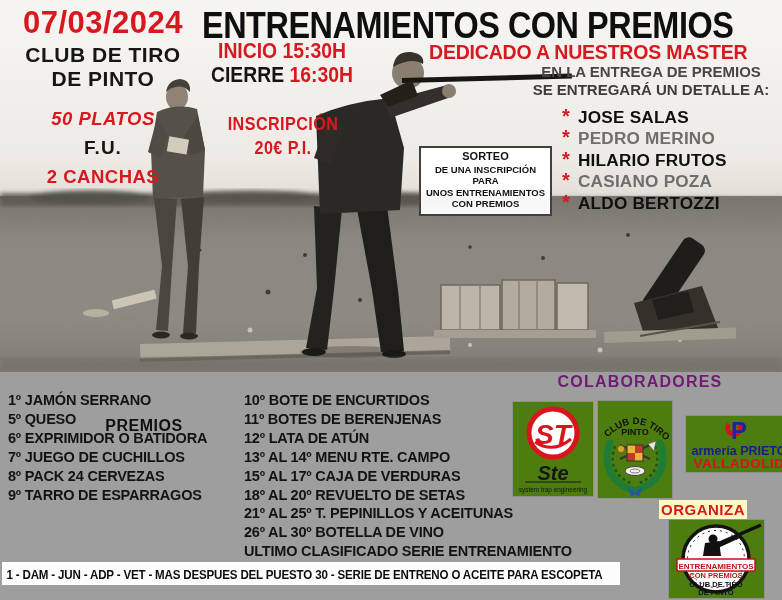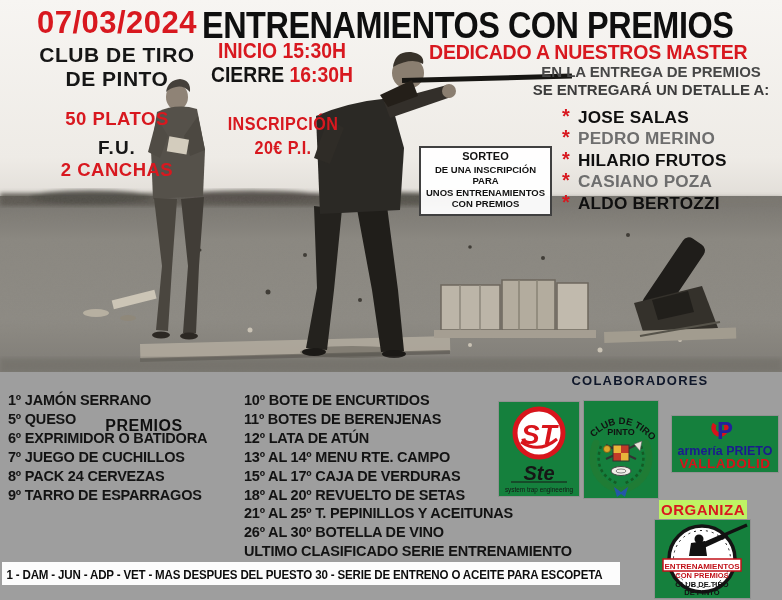--- a/index.html
+++ b/index.html
@@ -5,26 +5,26 @@
   html,body{margin:0;padding:0;}
   .poster{
     position:relative;width:782px;height:600px;overflow:hidden;
     background:#9e9e9e;font-family:"Liberation Sans",sans-serif;
     -webkit-font-smoothing:antialiased;
   }
   .poster *{box-sizing:border-box;}
   .photo{position:absolute;left:0;top:0;width:782px;height:372px;z-index:1;}
   .txt{position:absolute;z-index:5;font-weight:bold;}
   
-  .block-left{left:18px;top:7px;width:198px;text-align:center;}
+  .block-left{left:4px;top:7px;width:198px;text-align:center;}
   .date{font-size:31px;color:#d8181f;letter-spacing:0.5px;line-height:1.02;}
   .club{font-size:21px;color:#161616;line-height:1.15;margin-top:4px;letter-spacing:0.5px;}
-  .platos{margin-top:17px;font-size:18.5px;color:#d8181f;letter-spacing:0.5px;}
+  .platos{margin-top:17px;font-size:18.5px;color:#d8181f;letter-spacing:0.5px;font-style:italic;}
   .fu{margin-top:7px;font-size:19px;color:#161616;letter-spacing:1px;}
-  .canchas{font-size:18.5px;color:#d8181f;letter-spacing:0.5px;}
+  .canchas{margin-top:7px;font-size:18.5px;color:#d8181f;letter-spacing:0.5px;}
   
   .title{left:202px;top:5px;font-size:36px;color:#0f0f0f;white-space:nowrap;
          transform:scaleX(0.90);transform-origin:left top;letter-spacing:-0.5px;}
   
   .times{left:198px;top:40px;width:168px;text-align:center;font-size:21.5px;line-height:1.05;
          transform:scaleX(0.90);transform-origin:center top;}
   .inicio{color:#d8181f;}
   .cierre{color:#141414;margin-top:1px;}
   .cierre .t{color:#d8181f;}
   
@@ -42,27 +42,27 @@
   .sorteo{left:419px;top:146px;width:133px;border:2px solid #404040;background:rgba(255,255,255,0.95);
           text-align:center;color:#121212;padding:3px 1px 4px;line-height:11.5px;}
   .sorteo .l1{font-size:11px;margin-bottom:1px;}
   .sorteo .ln{font-size:9.5px;}
   
   .premios-header{left:8px;top:373px;width:272px;text-align:center;font-size:16px;color:#101010;letter-spacing:0.5px;margin-top:44px;}
   .col{top:391px;font-size:14.5px;color:#131313;line-height:18.9px;white-space:nowrap;letter-spacing:-0.2px;}
   .col.cl{left:8px;}
   .col.cr{left:244px;}
   
-  .colab-header{left:520px;top:373px;width:240px;text-align:center;font-size:13px;color:#0f172a;letter-spacing:1.2px;}
-  .logo-box{position:absolute;background:#15803d;z-index:5;box-shadow:0 0 0 1px rgba(120,120,120,0.35);}
+  .colab-header{left:520px;top:373px;width:240px;text-align:center;font-size:16px;color:#701a75;letter-spacing:1.2px;}
+  .logo-box{position:absolute;background:#4d7c0f;z-index:5;box-shadow:0 0 0 1px rgba(120,120,120,0.35);margin-left:14px;}
   #ste-box{left:499px;top:402px;width:80px;height:94px;}
   #club-box{left:584px;top:401px;width:74px;height:97px;}
   #armeria-box{left:672px;top:416px;width:106px;height:56px;}
   
-  .organiza-header{left:659px;top:500px;width:88px;background:#bef264;color:#d8181f;font-size:15px;
+  .organiza-header{left:659px;top:500px;width:88px;background:#fef9c3;color:#d8181f;font-size:15px;
                    text-align:center;padding:1px 0;letter-spacing:0.5px;}
   #organiza-box{left:655px;top:520px;width:95px;height:78px;text-align:right;}
   
   .footer{left:2px;top:562px;width:618px;height:23px;background:#fcfcfc;z-index:5;
           font-weight:bold;color:#0d0d0d;line-height:23px;overflow:visible;}
   .footer span{display:inline-block;font-size:13px;letter-spacing:-0.2px;white-space:nowrap;
                transform:scaleX(0.89);transform-origin:left center;padding-left:5px;}
 </style>
 </head>
 <body>

